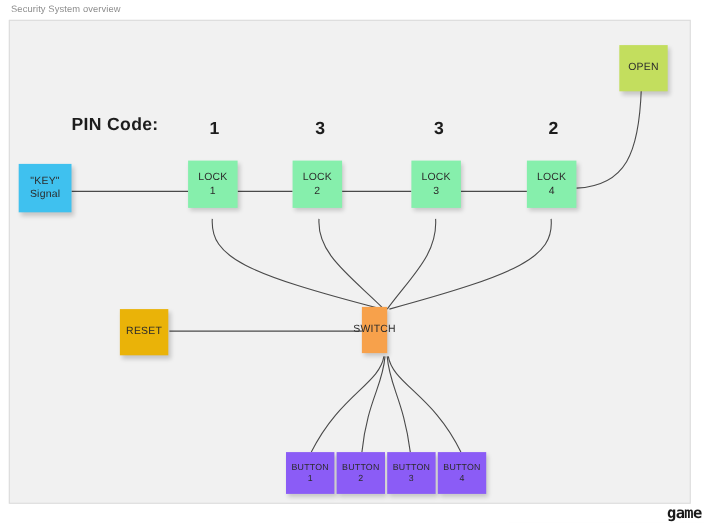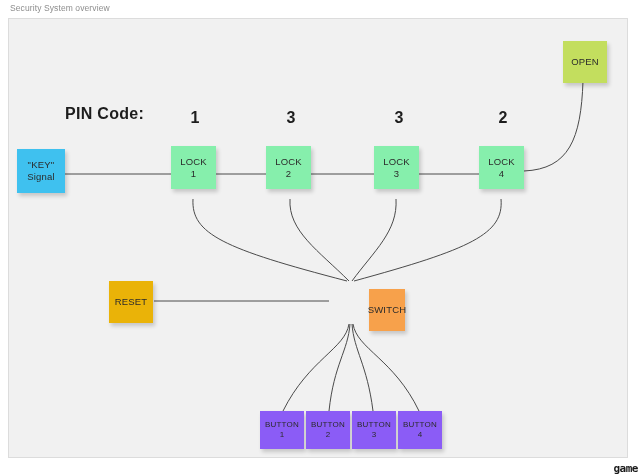--- a/index.html
+++ b/index.html
@@ -98,21 +98,21 @@
     width: 20px;
     text-align: center;
   }
 
   
   .watermark {
     position: absolute;
     right: 2px;
     bottom: 0px;
     font-family: "DejaVu Sans Mono", monospace;
-    font-size: 11px;
+    font-size: 14px;
     font-weight: bold;
     color: #1a1a1a;
     letter-spacing: -0.5px;
     padding-left: 23px;
   }
 </style>
 </head>
 <body>
 
 <div id="app">
@@ -177,21 +177,21 @@
 
     <div class="node lock" style="left:470px; top:127px; width:45px; height:43px;">
       <span class="ln">LOCK</span>
       <span class="ln">4</span>
     </div>
 
     <div class="node reset" style="left:100px; top:262px; width:44px; height:42px;">
       <span class="ln">RESET</span>
     </div>
 
-    <div class="node switch" style="left:320px; top:270px; width:36px; height:42px;margin-left:40px;">
+    <div class="node switch" style="left:320px; top:260px; width:23px; height:42px;">
       <span class="ln">SWITCH</span>
     </div>
 
     <div class="node button" style="left:251px; top:392px; width:44px; height:38px;">
       <span class="ln">BUTTON</span>
       <span class="ln">1</span>
     </div>
 
     <div class="node button" style="left:297px; top:392px; width:44px; height:38px;">
       <span class="ln">BUTTON</span>

